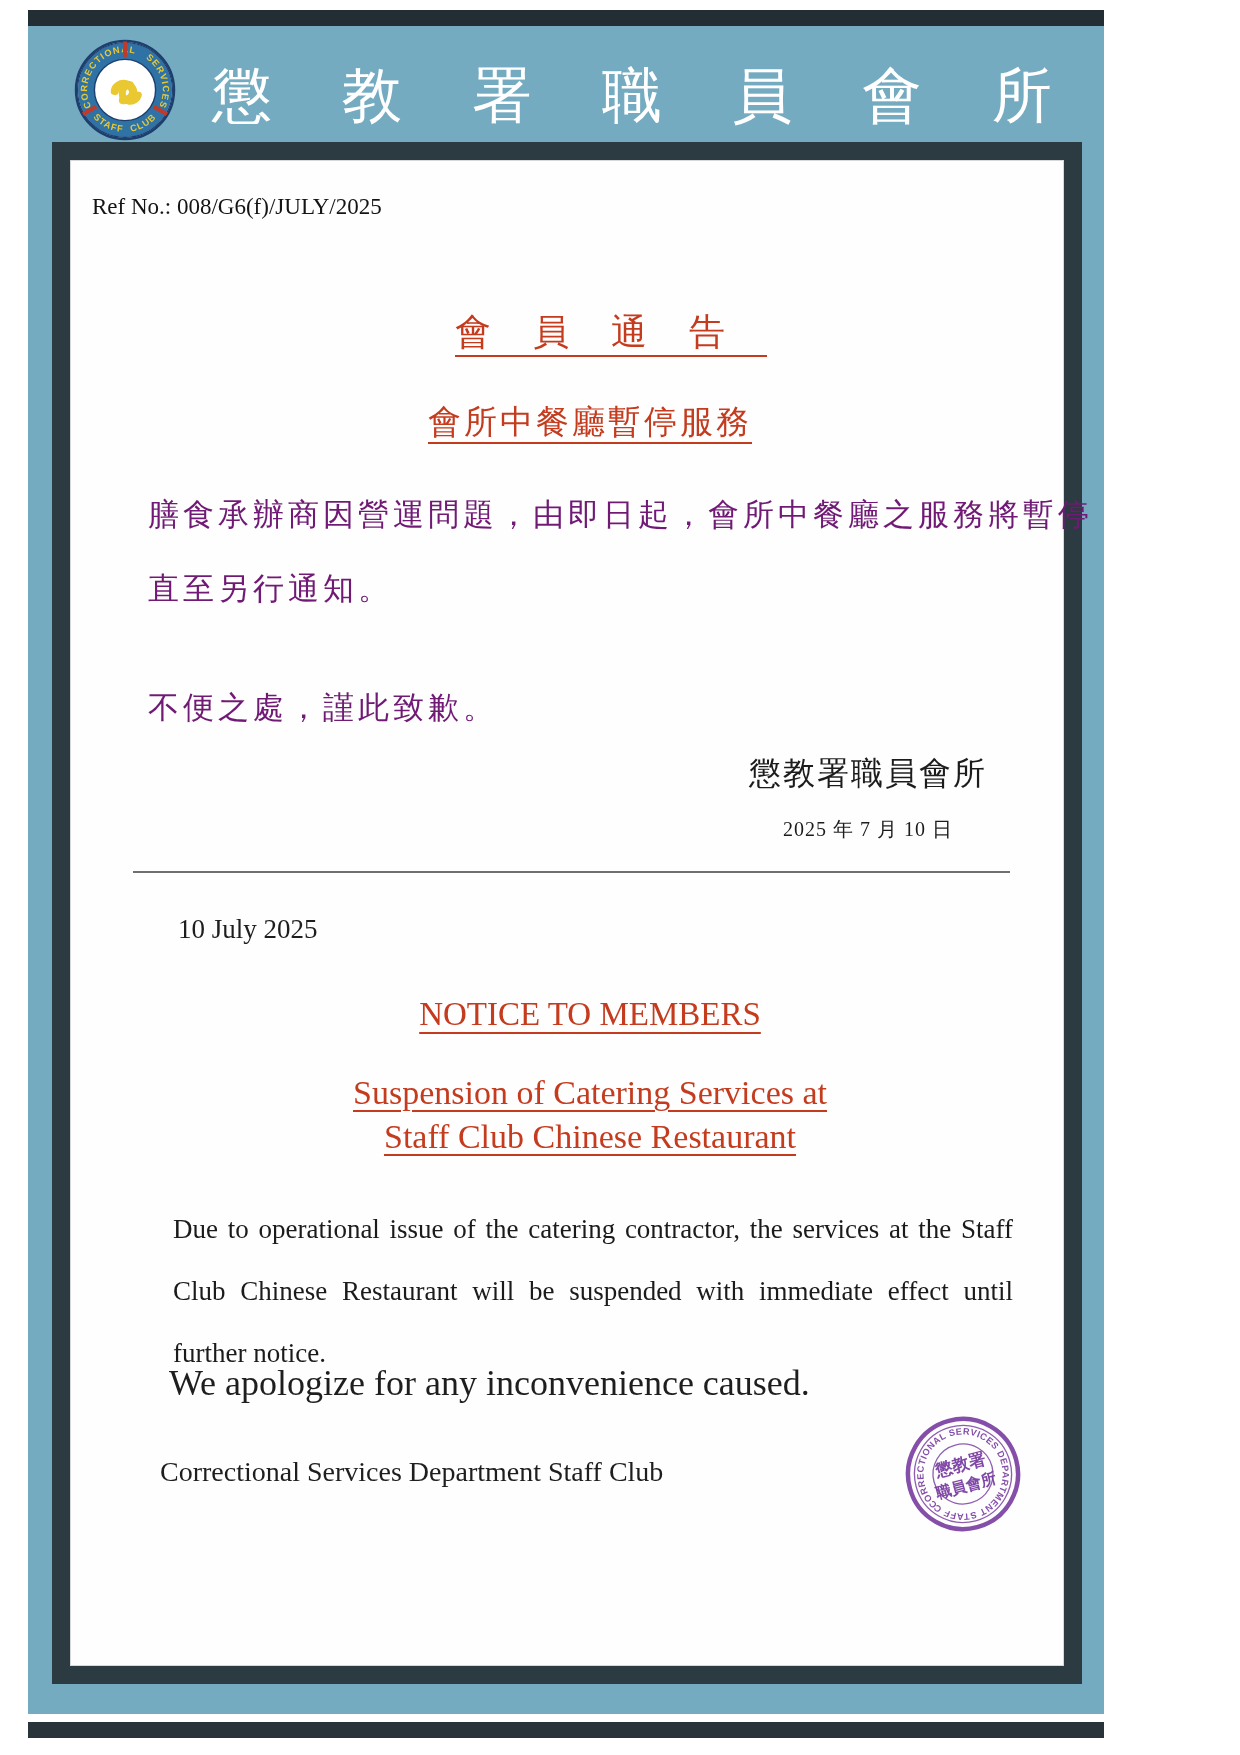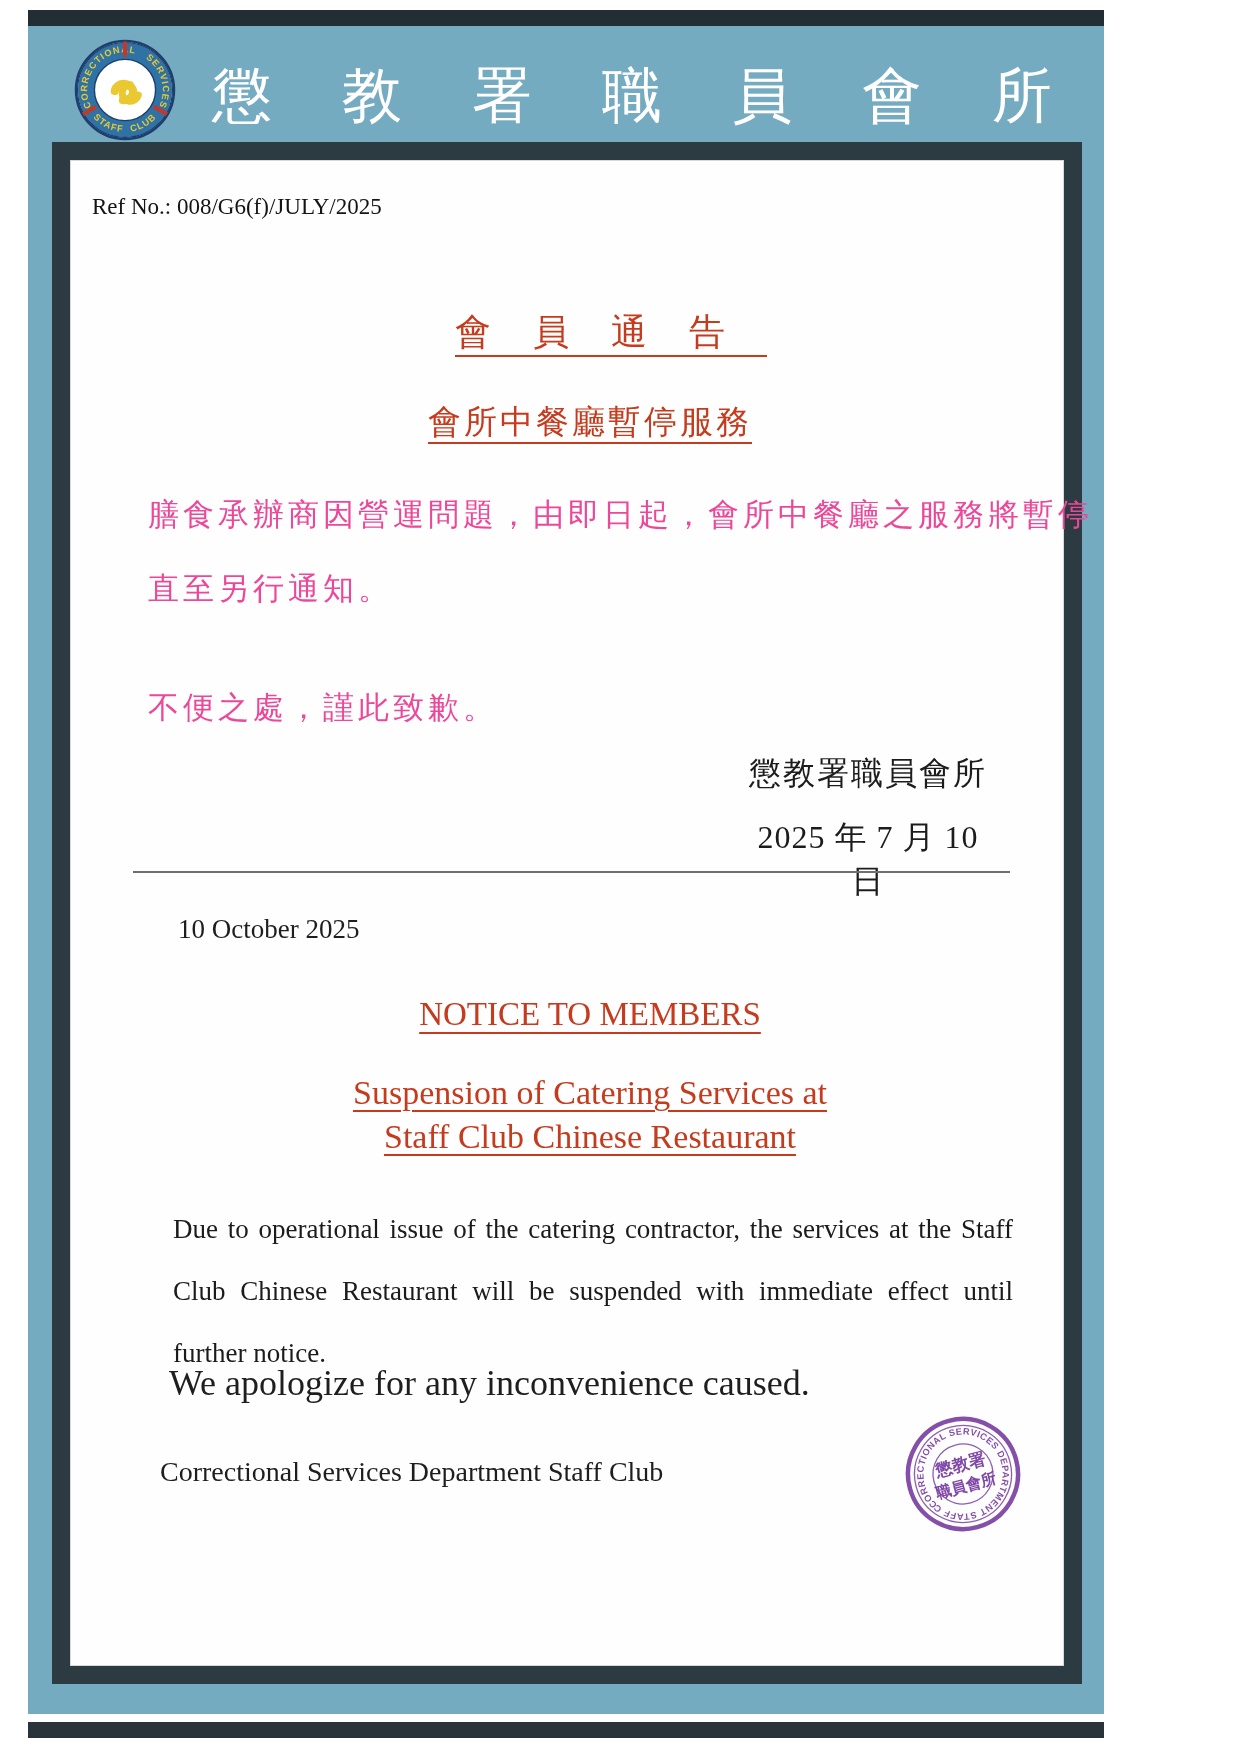--- a/index.html
+++ b/index.html
@@ -40,28 +40,28 @@
   .center-line { position:absolute; left:90px; width:1000px; text-align:center; white-space:nowrap; }
 
   .red { color:#c43b1e; }
   .u { text-decoration:underline; text-decoration-thickness:2px; text-decoration-color:#c43b1e;text-align:right; }
 
   .cn-title-line { top:308px; }
   .cn-title-line span { font-size:36px; letter-spacing:42px; margin-right:-42px; text-underline-offset:11px; }
   .cn-sub-line { top:400px; }
   .cn-sub-line span { font-size:33px; letter-spacing:3px; text-underline-offset:9px; }
 
-  .cn-body { position:absolute; left:148px; font-size:31px; letter-spacing:4px; color:#ec4899; white-space:nowrap; }
+  .cn-body { position:absolute; left:148px; font-size:31px; letter-spacing:4px; color:#701a75; white-space:nowrap; }
   .cn-b1 { top:494px; }
   .cn-b2 { top:568px; }
   .cn-apology { top:670px;margin-top:17px; }
 
   .cn-sig-block { position:absolute; left:748px; width:240px; text-align:center; color:#1c1c1c; }
   .cn-sig { top:752px; font-size:32px; letter-spacing:2px; }
-  .cn-date { top:816px; font-size:32px; letter-spacing:1px; }
+  .cn-date { top:816px; font-size:20px; letter-spacing:1px; }
 
   .divider { position:absolute; left:133px; top:871px; width:877px; height:2px; background:#6f6f6f; }
 
   .en-date { position:absolute; left:178px; top:914px; font-size:27px; }
 
   .en-title-line { top:996px; }
   .en-title-line span { font-size:33px; text-underline-offset:7px; }
   .en-sub1 { top:1074px; }
   .en-sub2 { top:1118px; }
   .en-sub1 span, .en-sub2 span { font-size:34px; text-underline-offset:6px; }
@@ -119,21 +119,21 @@
 
 <div class="cn-body cn-b1">膳食承辦商因營運問題，由即日起，會所中餐廳之服務將暫停</div>
 <div class="cn-body cn-b2">直至另行通知。</div>
 <div class="cn-body cn-apology">不便之處，謹此致歉。</div>
 
 <div class="cn-sig-block cn-sig">懲教署職員會所</div>
 <div class="cn-sig-block cn-date">2025 年 7 月 10 日</div>
 
 <div class="divider"></div>
 
-<div class="en-date">10 October 2025</div>
+<div class="en-date">10 July 2025</div>
 
 <div class="center-line en-title-line">
   <span class="red u">NOTICE TO MEMBERS</span>
 </div>
 <div class="center-line en-sub1">
   <span class="red u">Suspension of Catering Services at</span>
 </div>
 <div class="center-line en-sub2">
   <span class="red u">Staff Club Chinese Restaurant</span>
 </div>

